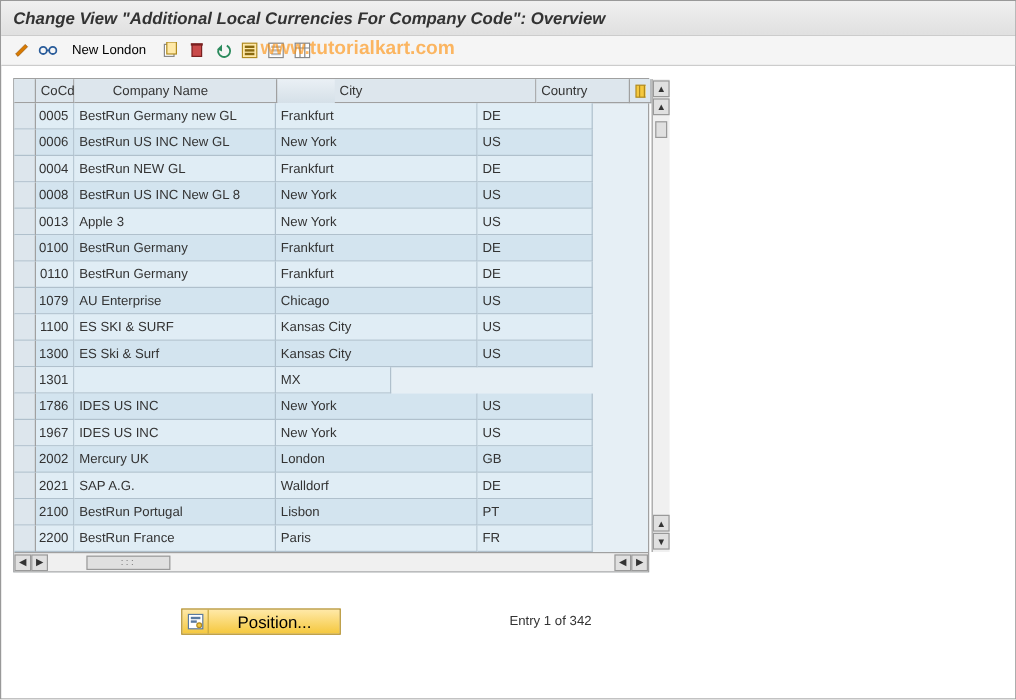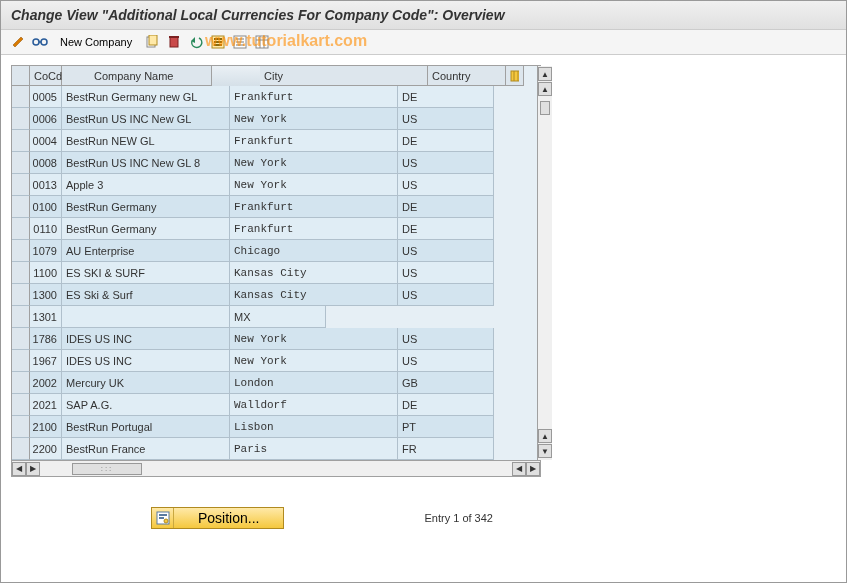--- a/index.html
+++ b/index.html
@@ -47,21 +47,21 @@
   border: 1px solid transparent;
 }
 .tb-text {
   padding: 2px 6px;
   cursor: pointer;
   font-size: 11px;
   border: 1px solid transparent;
 }
 .watermark {
   position: absolute;
-  left: 204px;
+  left: 216px;
   top: 2px;
   font-size: 16px;
   color: #ff8c00;
   opacity: 0.6;
   font-weight: bold;
   pointer-events: none;
 }
 .content-area {
   padding: 10px;
 }
@@ -85,21 +85,21 @@
   padding: 3px 4px;
   font-size: 11px;
   color: #333;
   background: #dde6ed;
   height: 20px;
   display: flex;
   align-items: center;
 }
 .th-sel { width: 18px; }
 .th-cocd { width: 32px; }
-.th-name { width: 150px; padding-left: 32px; }
+.th-name { width: 169px; padding-left: 32px; }
 .th-city { width: 168px; margin-left: 48px; }
 .th-country { width: 78px; }
 .th-config { width: 18px; background:#dde6ed; }
 .tbody { }
 .row { display: flex; height: 22px; }
 .row:nth-child(odd) .cell { background: #e0edf5; }
 .row:nth-child(even) .cell { background: #d3e4ef; }
 .cell {
   border-right: 1px solid #b0c0cc;
   border-bottom: 1px solid #b0c0cc;
@@ -107,21 +107,21 @@
   font-size: 11px;
   color: #333;
   display: flex;
   align-items: center;
   overflow: hidden;
   white-space: nowrap;
 }
 .cell-sel { width: 18px; background: #dde6ed !important; border-right:1px solid #a0a0a0; }
 .cell-cocd { width: 32px; justify-content: flex-end; }
 .cell-name { width: 168px; }
-.cell-city { width: 168px; font-family: Liberation Mono, monospace; }
+.cell-city { width: 168px; }
 .cell-country { width: 78px; }
 .vscroll {
   display: inline-block;
   width: 16px;
   background: #f0f0f0;
   border-left: 1px solid #a0a0a0;
   vertical-align: top;
   height: 394px;
   position: relative;
 }
@@ -196,21 +196,21 @@
           <path d="M2 10 L10 2 L12 4 L4 12 Z" fill="#d97a00" stroke="#8a4a00" stroke-width="0.5"></path>
         </svg>
     </span>
     <span class="tb-icon">
       <svg width="16" height="10">
           <circle cx="4" cy="5" r="3" fill="none" stroke="#2a5c9a" stroke-width="1.5"></circle>
           <circle cx="12" cy="5" r="3" fill="none" stroke="#2a5c9a" stroke-width="1.5"></circle>
           <line x1="7" y1="5" x2="9" y2="5" stroke="#2a5c9a" stroke-width="1.5"></line>
         </svg>
     </span>
-    <span class="tb-text">New Company</span>
+    <span class="tb-text">New London</span>
     <span class="tb-icon">
       <svg width="14" height="14">
           <rect x="2" y="2" width="8" height="10" fill="#fff" stroke="#888"></rect>
           <rect x="4" y="0" width="8" height="10" fill="#ffe9a8" stroke="#b08a20"></rect>
         </svg>
     </span>
     <span class="tb-icon">
       <svg width="14" height="14">
           <rect x="3" y="2" width="8" height="10" fill="#c94a4a" stroke="#7a2020"></rect>
           <rect x="2" y="1" width="10" height="2" fill="#7a2020"></rect>
@@ -244,21 +244,21 @@
           <line x1="5" y1="1" x2="5" y2="13" stroke="#888"></line>
           <line x1="9" y1="1" x2="9" y2="13" stroke="#888"></line>
           <line x1="1" y1="5" x2="13" y2="5" stroke="#888"></line>
         </svg>
     </span>
     <div class="watermark">www.tutorialkart.com</div>
   </div>
 
   <div class="content-area">
     <div class="table-wrap">
-      <div style="display:flex;gap:13px;">
+      <div style="display:flex;">
         <div class="table-grid">
           <div class="table-header">
             <div class="th th-sel"></div>
             <div class="th th-cocd">CoCd</div>
             <div class="th th-name">Company Name</div>
             <div class="th th-city">City</div>
             <div class="th th-country">Country</div>
             <div class="th th-config">
               <svg width="12" height="12">
                   <rect x="1" y="1" width="10" height="10" fill="#f5c83e" stroke="#b08a20"></rect>

